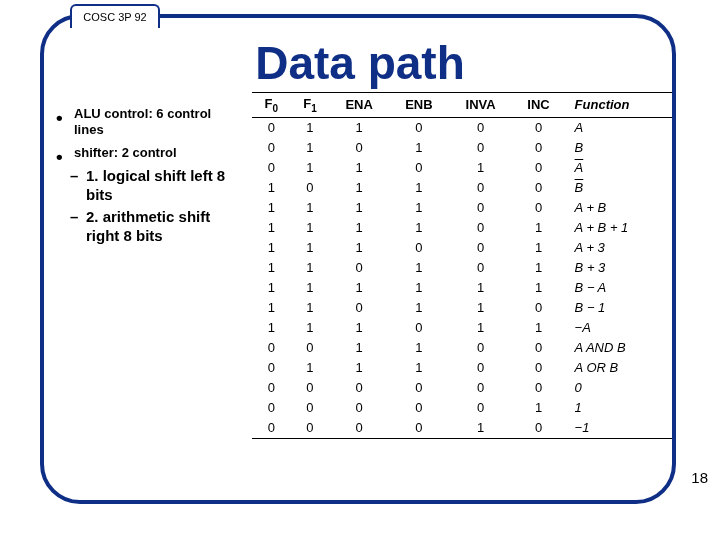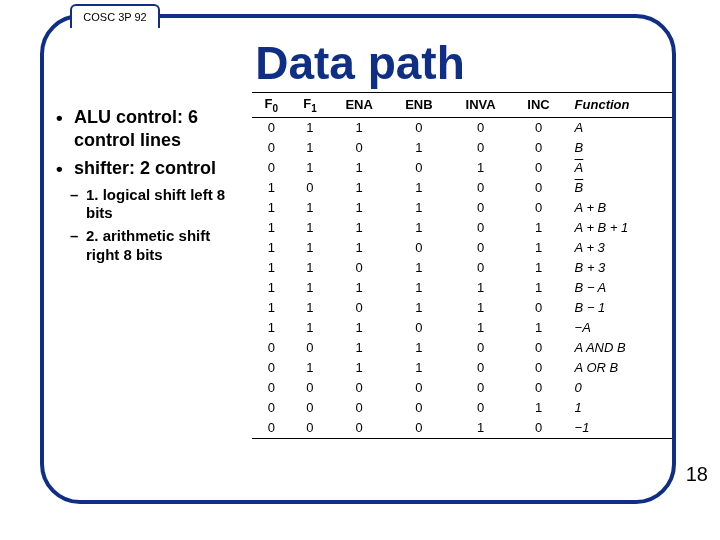--- a/index.html
+++ b/index.html
@@ -67,21 +67,21 @@
   }
   .content {
     position: absolute;
     left: 56px;
     top: 106px;
     width: 180px;
   }
   .bullet {
     position: relative;
     padding-left: 18px;
-    font-size: 18px;
+    font-size: 13px;
     font-weight: bold;
     line-height: 1.25;
     margin-bottom: 6px;
   }
   .bullet::before {
     content: "•";
     position: absolute;
     left: 0;
     top: 0;
     font-size: 19px;
@@ -142,21 +142,21 @@
     font-size: 14px;
     text-align: center;
   }
   .caption .figlabel {
     font-weight: bold;
   }
   .pagenum {
     position: absolute;
     right: 12px;
     bottom: 10px;
-    font-size: 20px;
+    font-size: 15px;
   }
   .sub0 { font-size: 10px; vertical-align: sub; }
 </style>
 </head>
 <body>
 
 <div class="slide">
 
   <div class="frame"></div>
 

